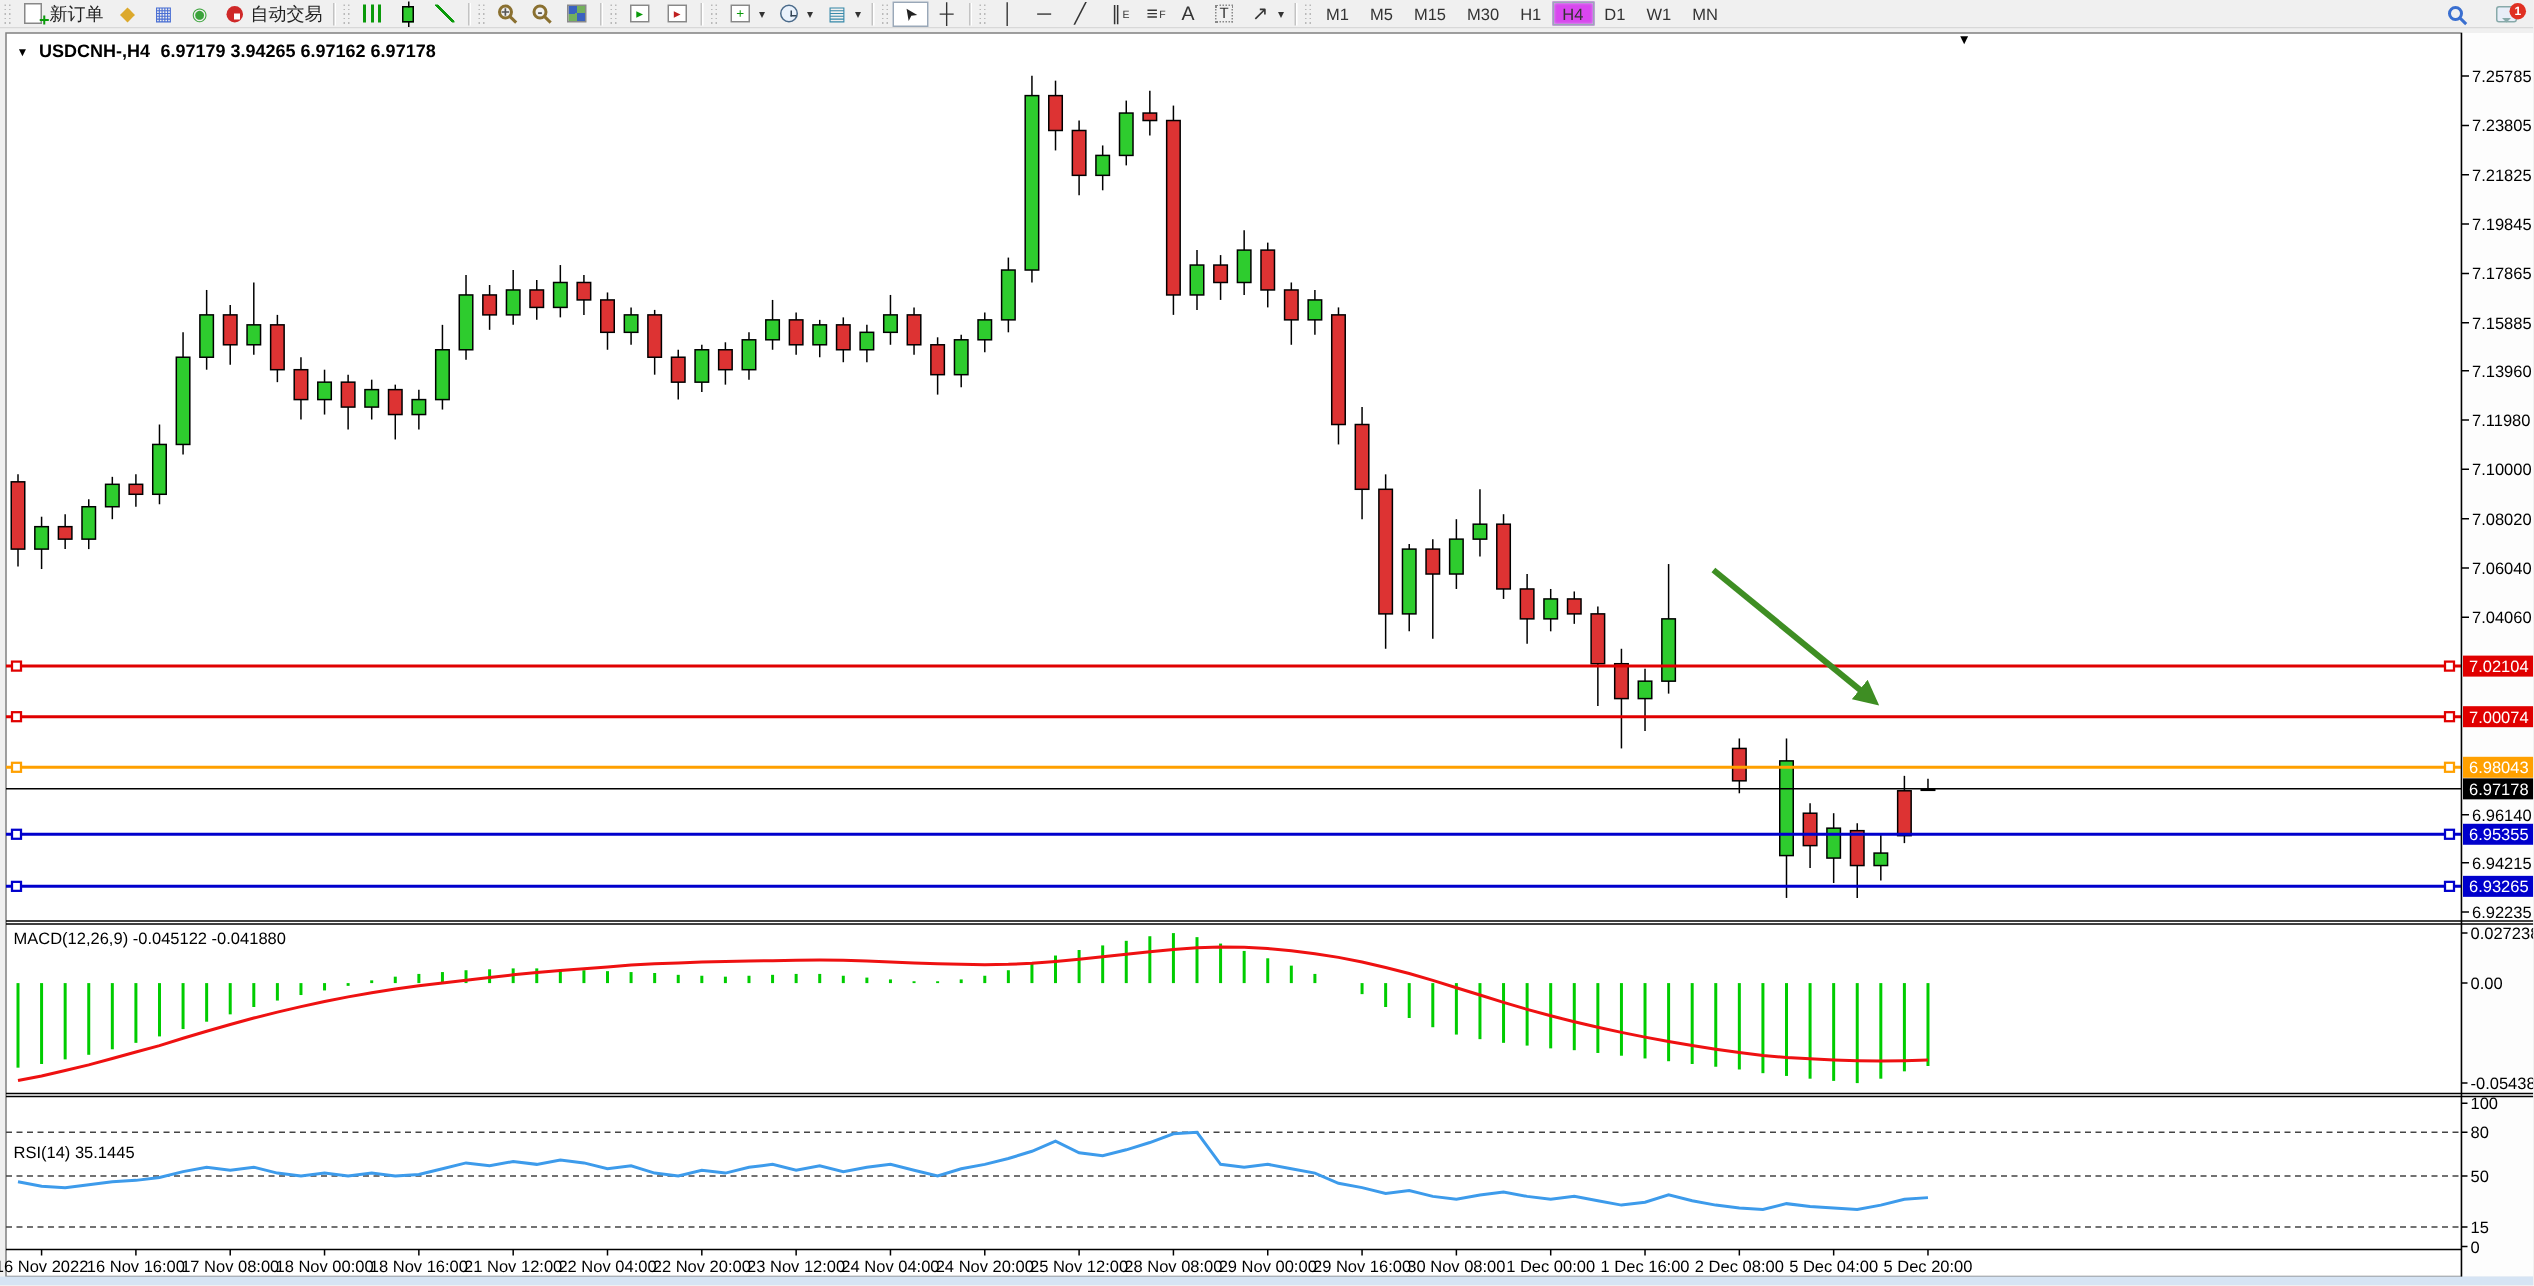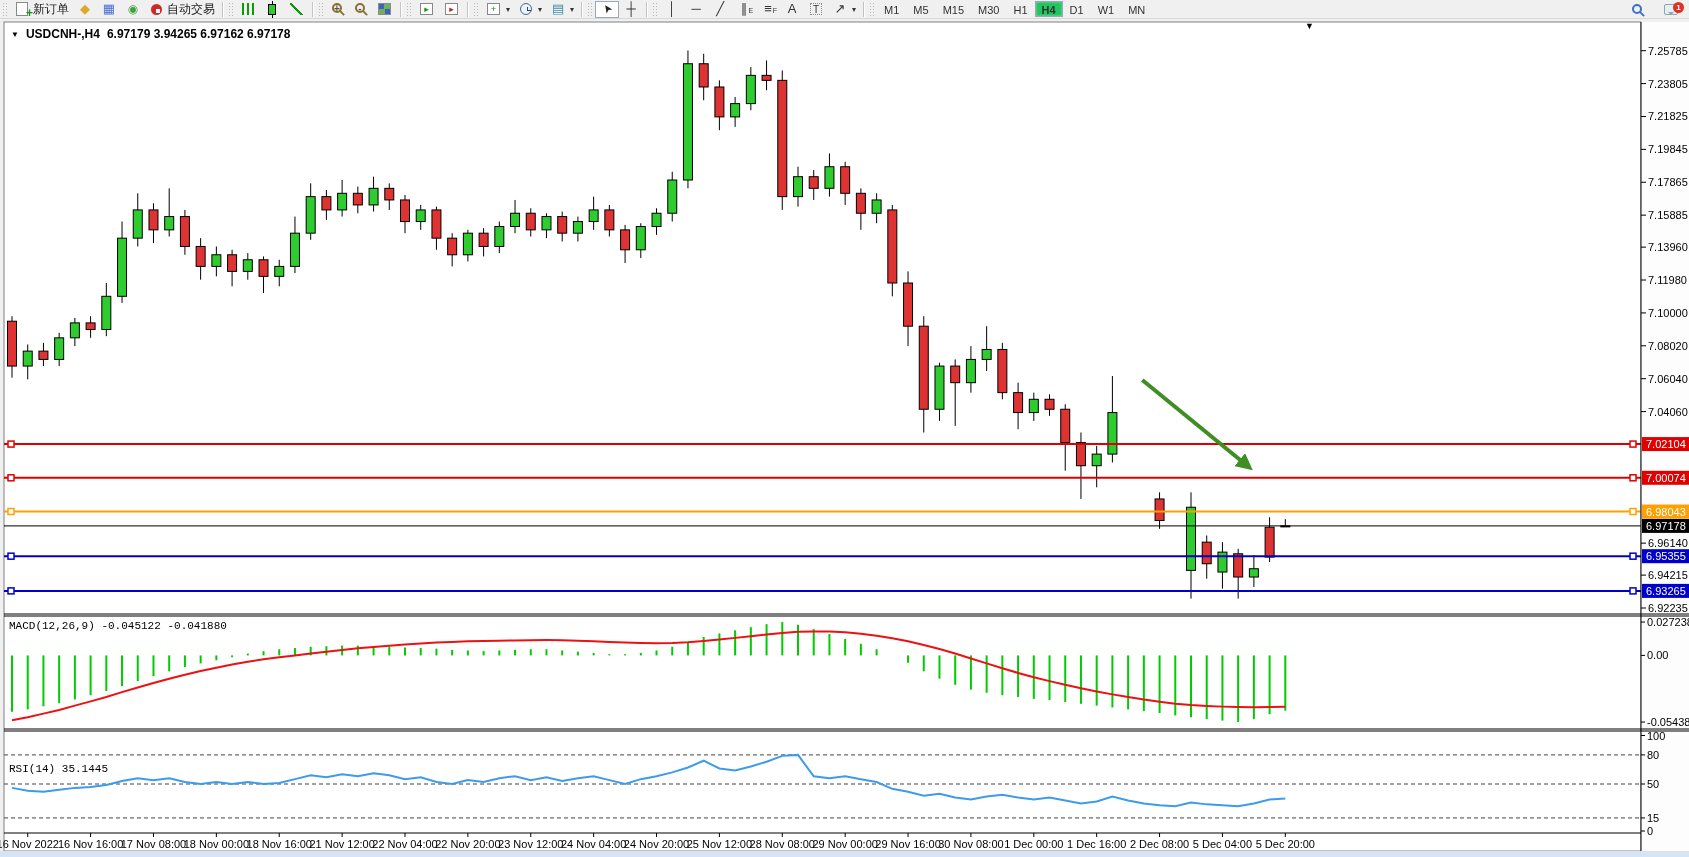--- a/index.html
+++ b/index.html
@@ -36,26 +36,26 @@
   .ic-clock:after{content:"";position:absolute;left:6px;top:6px;width:4px;height:1px;background:#345;}
   .ic-template{color:#3a8aaa;font-size:13px;}
   .ic-cursor{color:#222;font-size:11px;transform:rotate(-125deg);}
   .ic-glyph{color:#333;font-size:13px;}
   .ic-sub:after{content:attr(data-sub);position:absolute;right:-1px;bottom:-2px;font-size:7px;color:#333;}
   .ic-tbox{width:12px;height:12px;margin:2px;border:1px dotted #888;font-size:10px;line-height:11px;color:#333;}
   .ic-chat{width:14px;height:11px;background:#e8eef8;border:1px solid #8aa;border-radius:2px;margin:2px 1px;}
   .ic-chat:before{content:"";position:absolute;left:3px;bottom:-4px;border:3px solid transparent;border-top-color:#8aa;}
   .badge{position:absolute;top:-3px;right:-7px;width:11px;height:11px;border-radius:50%;background:#e03022;color:#fff;font-size:8px;font-weight:bold;line-height:11px;text-align:center;}
   .tf{font-size:11px;color:#333;padding:1px 6px;height:16px;line-height:14px;border:1px solid transparent;}
-  .tf.selected{background:#22c55e;border:1px solid #9aa8b8;box-shadow:inset 0 0 2px #c8d2dc;font-weight:bold;}
+  .tf.selected{background:#d946ef;border:1px solid #9aa8b8;box-shadow:inset 0 0 2px #c8d2dc;}
   #tb-right{position:absolute;right:6px;top:1px;display:flex;align-items:center;gap:10px;}
   
   #chart-title{position:absolute;left:11px;top:27px;font-size:12px;font-weight:bold;color:#000;display:flex;gap:7px;align-items:center;z-index:5;}
   #chart-title .tri{font-size:8px;}
-  .pane-label{position:absolute;font-size:11px;color:#000;z-index:5;font-family:Liberation Mono, monospace;}
+  .pane-label{position:absolute;font-size:11px;color:#000;z-index:5;}
   #chart-menu-arrow{position:absolute;left:1305px;top:22px;font-size:9px;color:#000;z-index:5;line-height:8px;}
   svg text{font-family:"Liberation Sans",sans-serif;}
 </style>
 </head>
 <body>
 
 <div id="app">
   <div id="toolbar">
       <span class="grip"></span>
       <span class="tb-btn">

